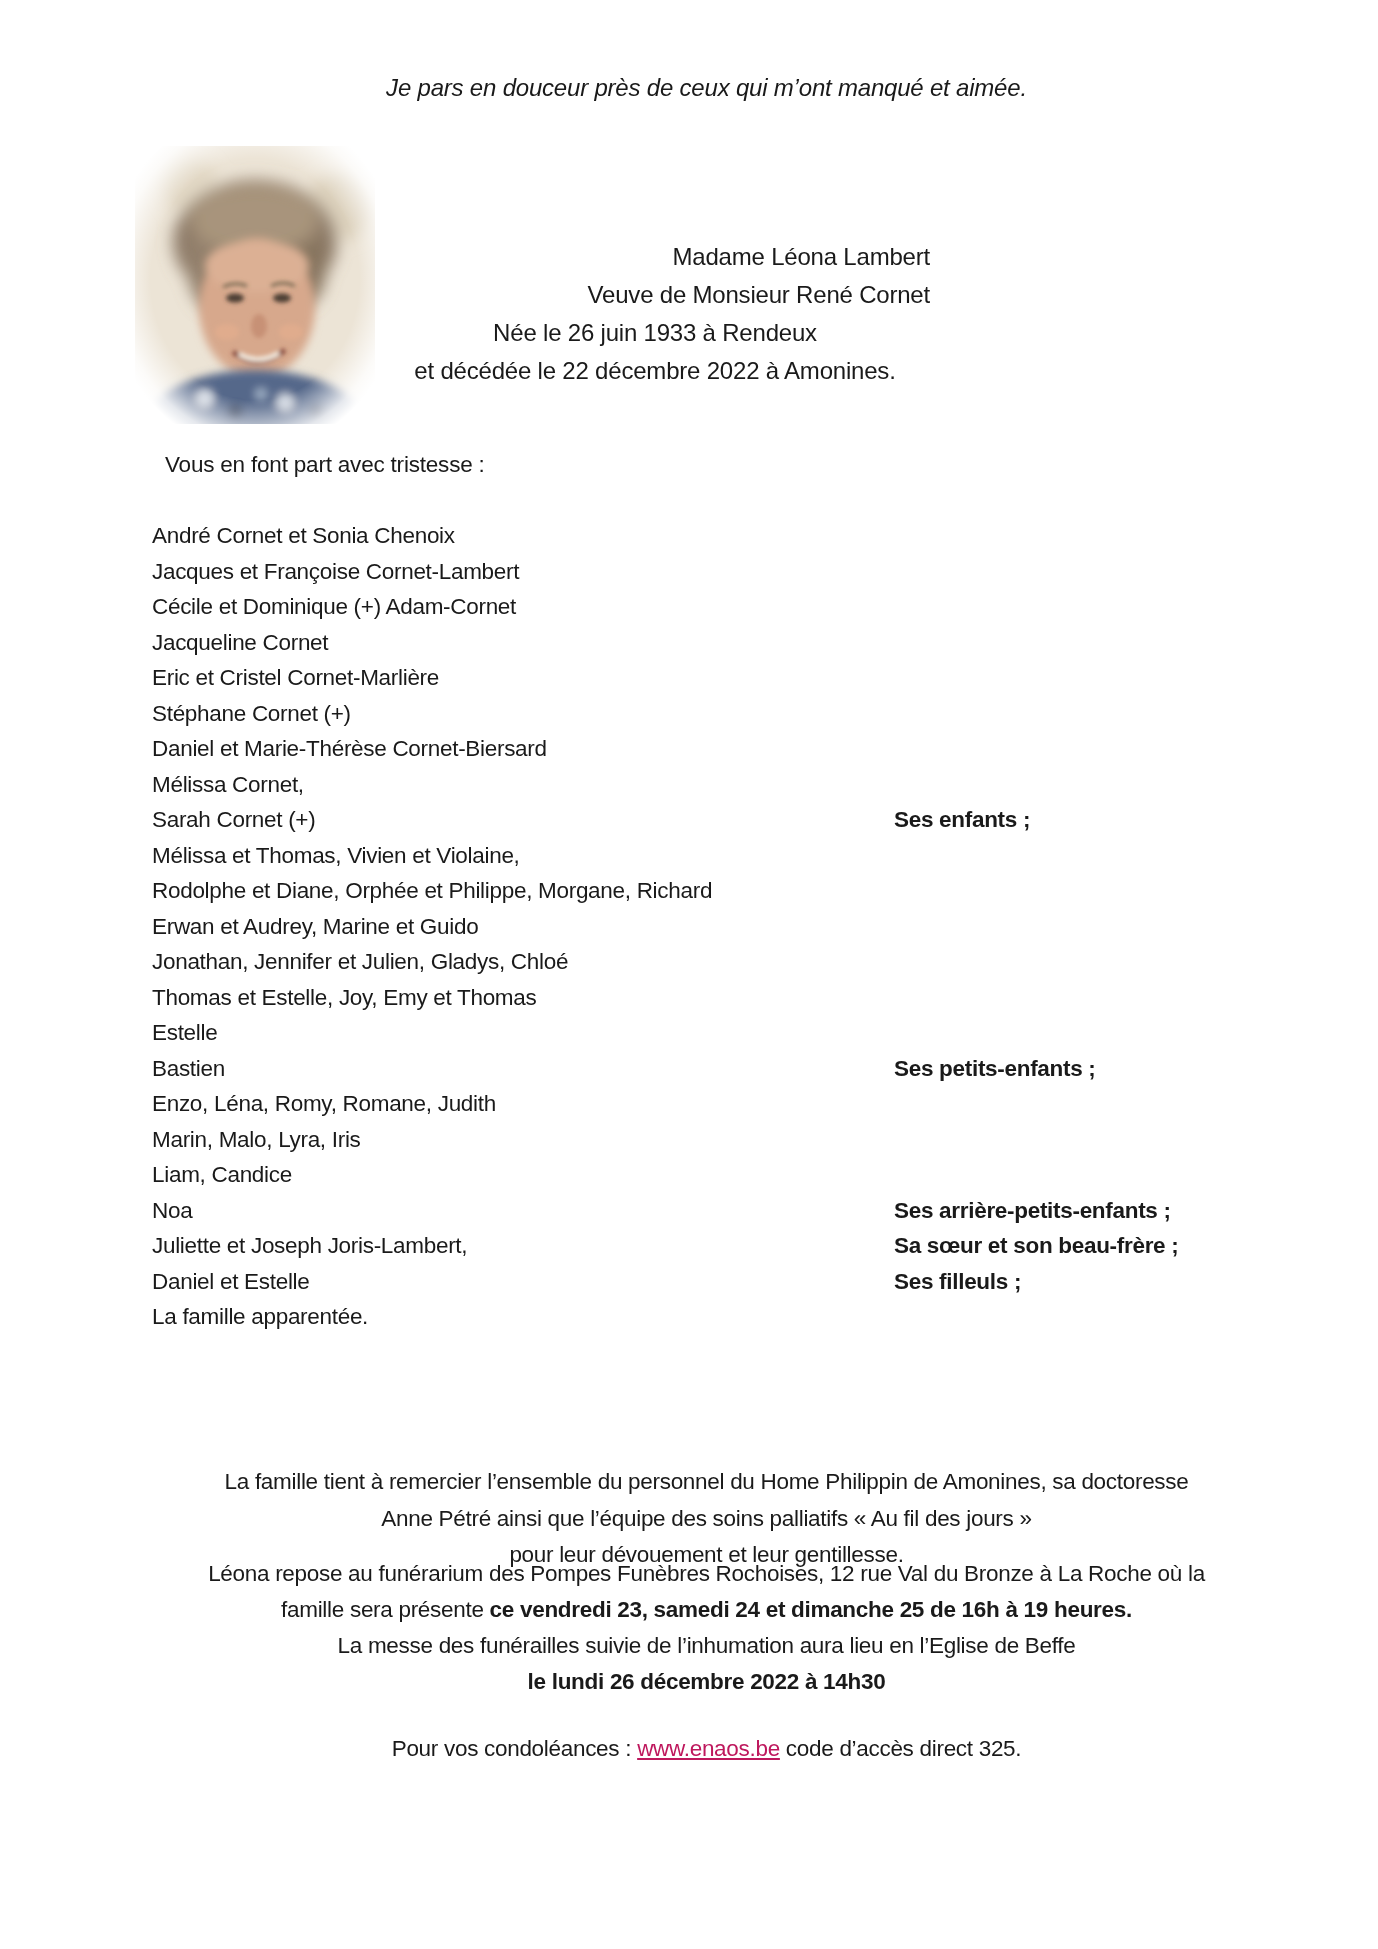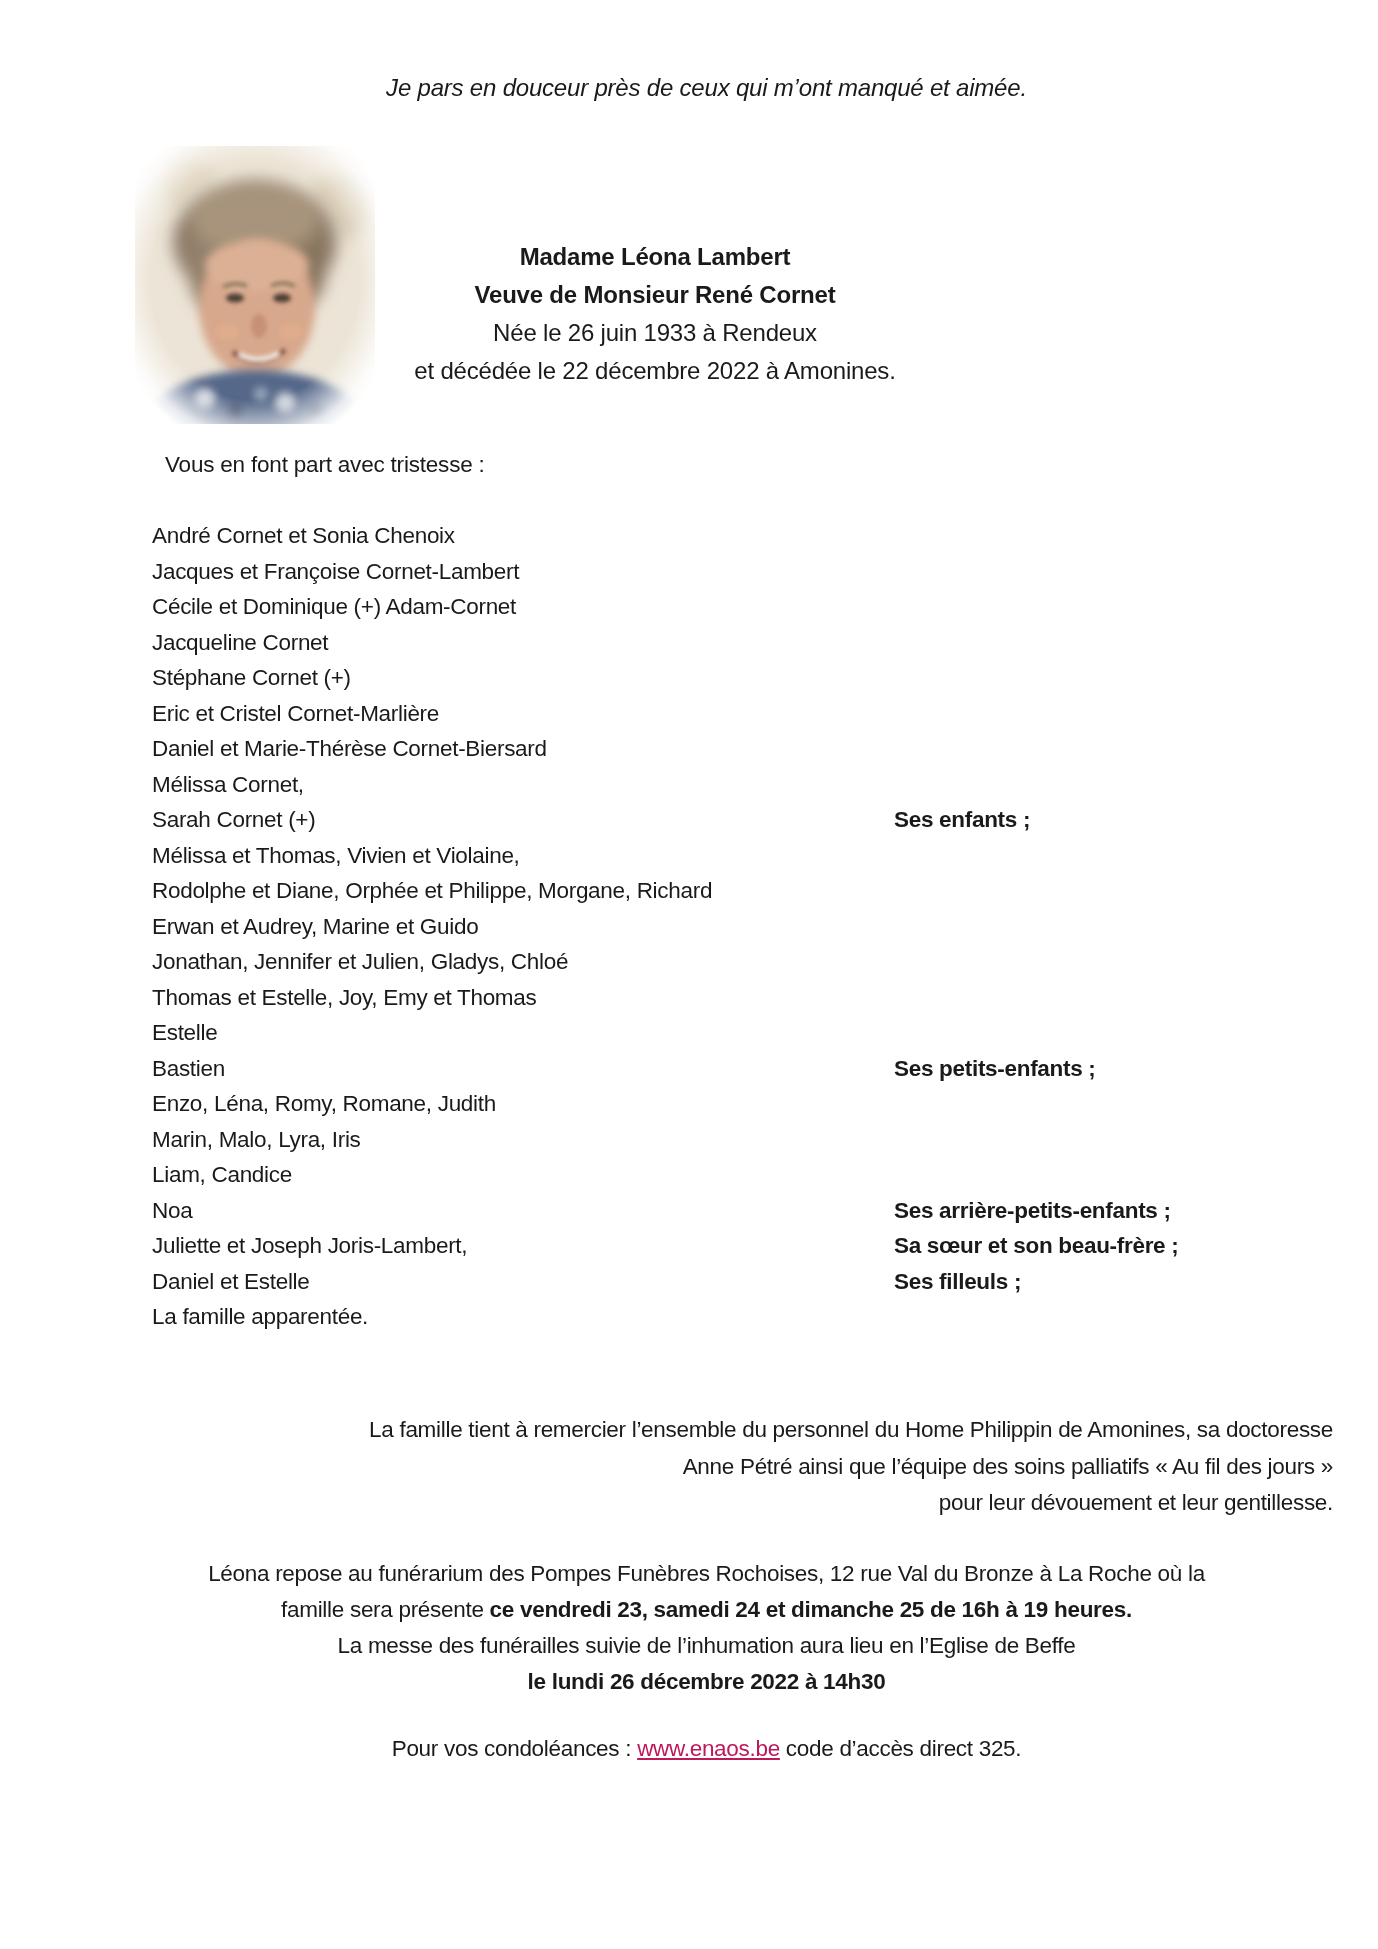--- a/index.html
+++ b/index.html
@@ -28,21 +28,21 @@
   }
   .header-text{
     position:absolute;
     left:380px; top:238px;
     width:550px;
     text-align:center;
     font-size:24px;
     line-height:38px;
     letter-spacing:-0.2px;
   }
-  .header-text .line-bold{font-weight:bold;}
+  .header-text .line-bold{font-weight:normal;text-align:right;}
   .intro{
     position:absolute;
     left:165px; top:452px;
     font-size:22.5px;
     letter-spacing:-0.2px;
   }
   .family-list{
     position:absolute;
     left:152px; top:518px;
     width:1110px;
@@ -61,21 +61,21 @@
     font-weight:bold;
     text-align:right;
   }
   .center-block{
     position:absolute;
     left:80px; right:80px;
     text-align:center;
     font-size:22.5px;
     letter-spacing:-0.3px;
   }
-  .thanks{top:1412px; line-height:36.5px;text-align:right;}
+  .thanks{top:1464px; line-height:36.5px;}
   .funeral{top:1556px; line-height:36px;}
   .condolences{top:1734px; line-height:30px;}
   .b{font-weight:bold;}
   .weblink{
     color:#be185d;
     text-decoration:underline;
     cursor:pointer;
   }
 </style>
 </head>
@@ -148,22 +148,22 @@
     <div>et décédée le 22 décembre 2022 à Amonines.</div>
   </div>
 
   <div class="intro">Vous en font part avec tristesse :</div>
 
   <div class="family-list">
     <div class="family-row"><span>André Cornet et Sonia Chenoix</span><span class="rel"></span></div>
     <div class="family-row"><span>Jacques et Françoise Cornet-Lambert</span><span class="rel"></span></div>
     <div class="family-row"><span>Cécile et Dominique (+) Adam-Cornet</span><span class="rel"></span></div>
     <div class="family-row"><span>Jacqueline Cornet</span><span class="rel"></span></div>
+    <div class="family-row"><span>Eric et Cristel Cornet-Marlière</span><span class="rel"></span></div>
     <div class="family-row"><span>Stéphane Cornet (+)</span><span class="rel"></span></div>
-    <div class="family-row"><span>Eric et Cristel Cornet-Marlière</span><span class="rel"></span></div>
     <div class="family-row"><span>Daniel et Marie-Thérèse Cornet-Biersard</span><span class="rel"></span></div>
     <div class="family-row"><span>Mélissa Cornet,</span><span class="rel"></span></div>
     <div class="family-row"><span>Sarah Cornet (+)</span><span class="rel">Ses enfants ;</span></div>
     <div class="family-row"><span>Mélissa et Thomas, Vivien et Violaine,</span><span class="rel"></span></div>
     <div class="family-row"><span>Rodolphe et Diane, Orphée et Philippe, Morgane, Richard</span><span class="rel"></span></div>
     <div class="family-row"><span>Erwan et Audrey, Marine et Guido</span><span class="rel"></span></div>
     <div class="family-row"><span>Jonathan, Jennifer et Julien, Gladys, Chloé</span><span class="rel"></span></div>
     <div class="family-row"><span>Thomas et Estelle, Joy, Emy et Thomas</span><span class="rel"></span></div>
     <div class="family-row"><span>Estelle</span><span class="rel"></span></div>
     <div class="family-row"><span>Bastien</span><span class="rel">Ses petits-enfants ;</span></div>

